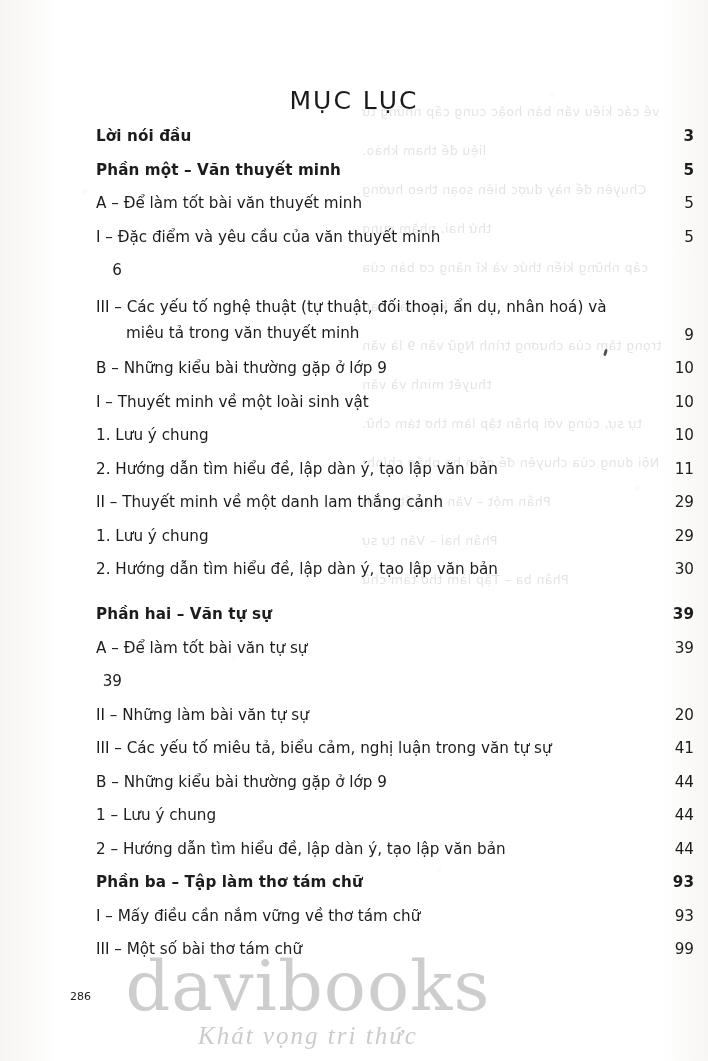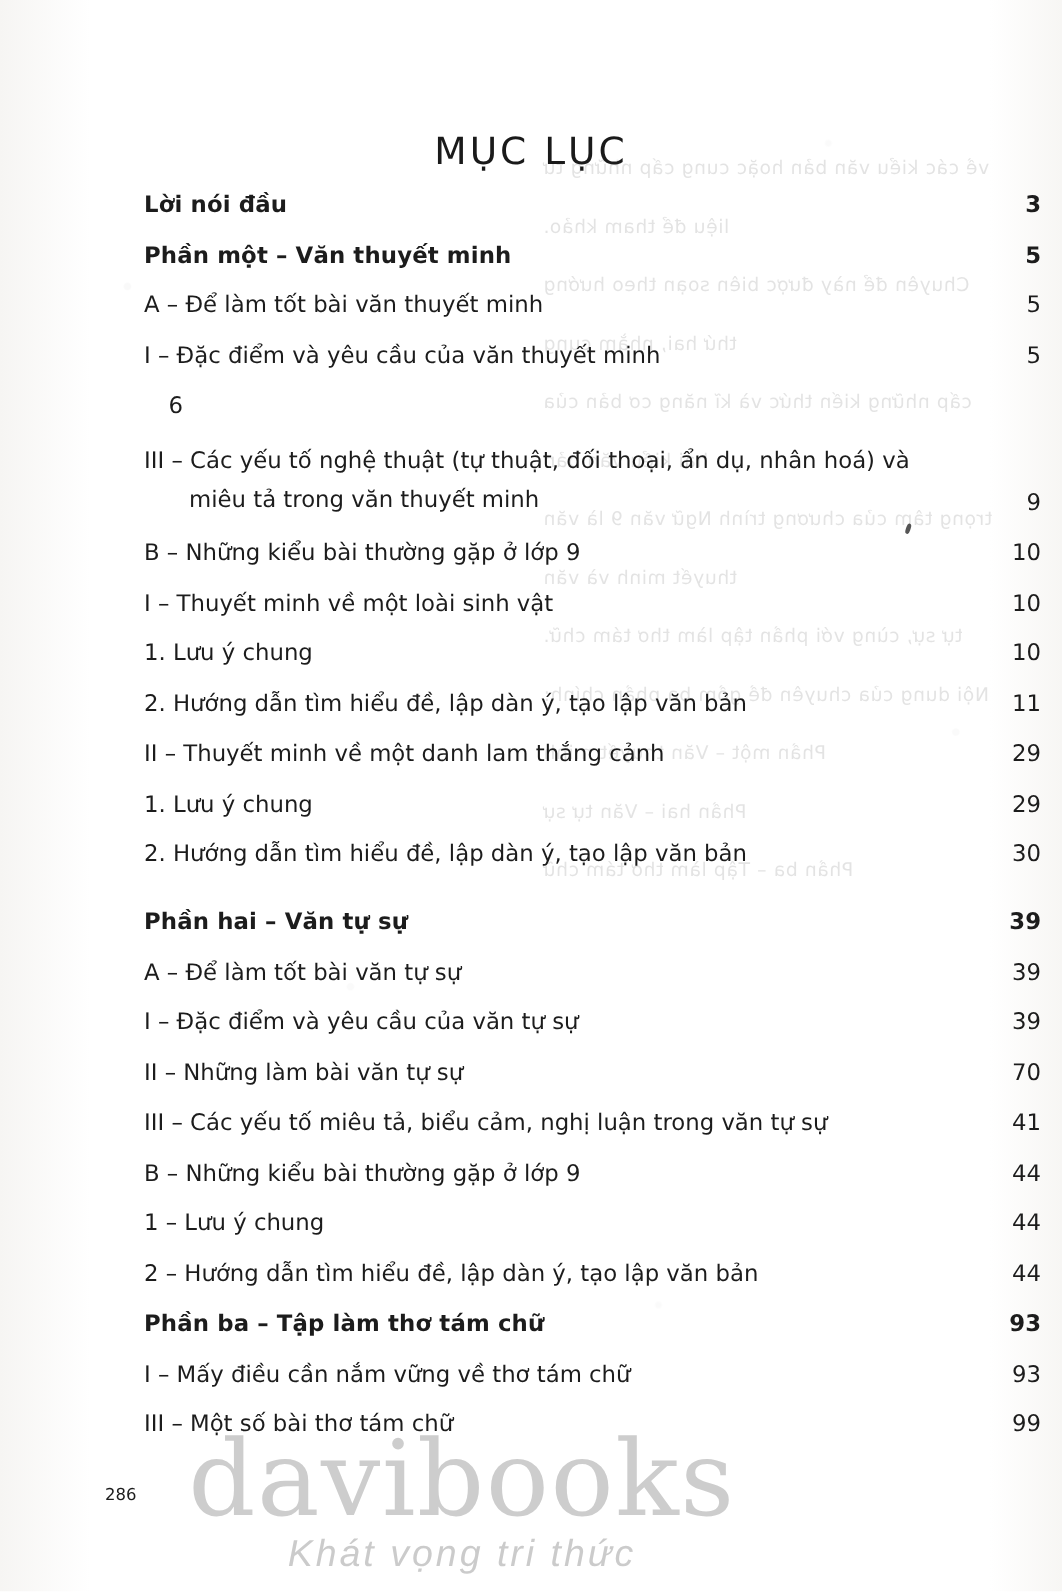--- a/index.html
+++ b/index.html
@@ -146,21 +146,21 @@
   }
   .watermark .wm-main {
     font-family: "DejaVu Serif", serif;
     font-size: 70px;
     color: rgba(130,130,130,0.40);
     letter-spacing: 1px;
     line-height: 68px;
     display: block;
   }
   .watermark .wm-sub {
-    font-family: Liberation Sans, sans-serif;
+    font-family: Liberation Serif, serif;
     font-style: italic;
     font-size: 25px;
     color: rgba(130,130,130,0.42);
     letter-spacing: 2px;
     display: block;
     margin-top: 2px;
   }
 </style>
 </head>
 <body>
@@ -237,26 +237,25 @@
       </div>
       <div class="row bold spacer-top">
         <div class="label">Phần hai – Văn tự sự</div>
         <div class="page-no">39</div>
       </div>
       <div class="row">
         <div class="label">A – Để làm tốt bài văn tự sự</div>
         <div class="page-no">39</div>
       </div>
       <div class="row">
-        <div class="label">I – Đặc điểm và yêu cầu của văn tự sự</div>
         <div class="page-no">39</div>
       </div>
       <div class="row">
         <div class="label">II – Những làm bài văn tự sự</div>
-        <div class="page-no">70</div>
+        <div class="page-no">20</div>
       </div>
       <div class="row">
         <div class="label">III – Các yếu tố miêu tả, biểu cảm, nghị luận trong văn tự sự</div>
         <div class="page-no">41</div>
       </div>
       <div class="row">
         <div class="label">B – Những kiểu bài thường gặp ở lớp 9</div>
         <div class="page-no">44</div>
       </div>
       <div class="row">

